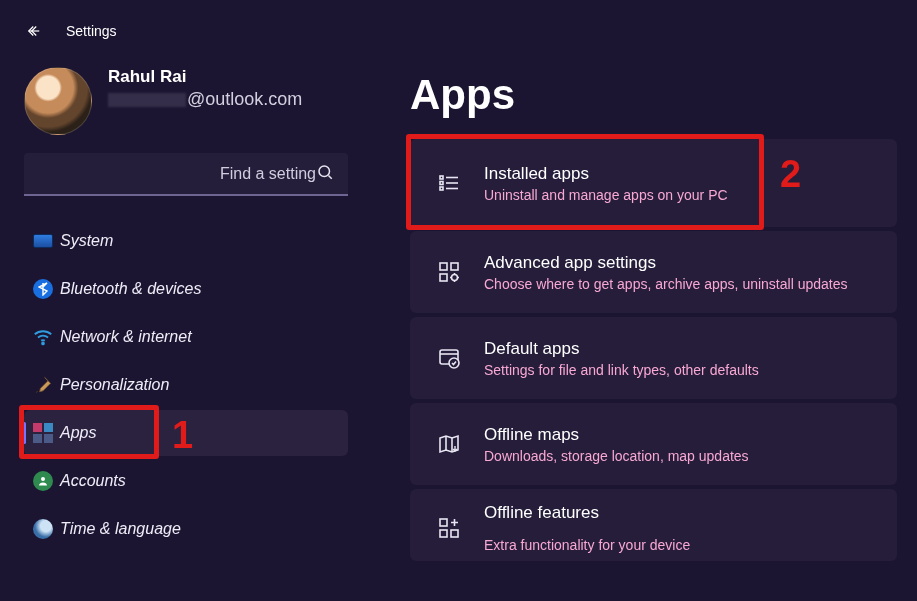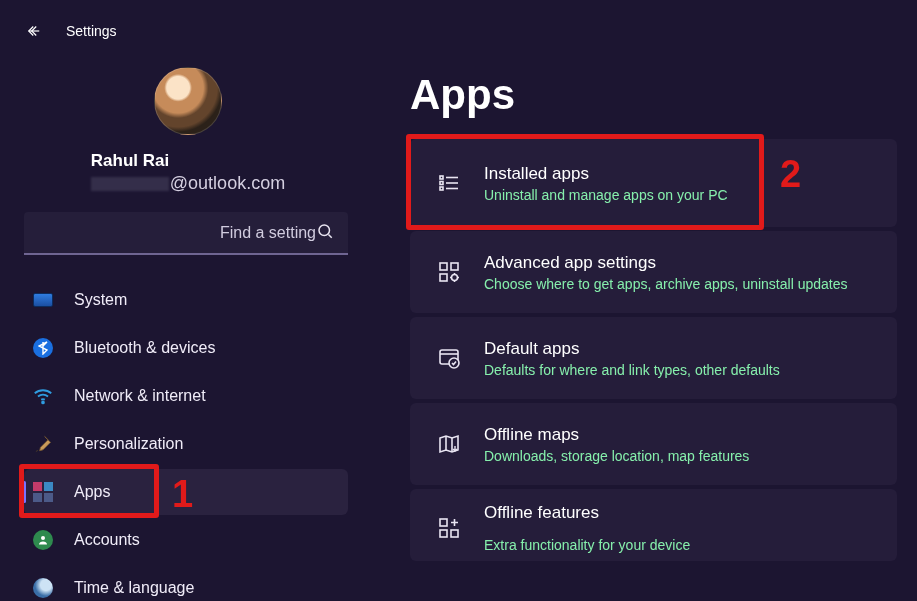--- a/index.html
+++ b/index.html
@@ -29,24 +29,23 @@
     height: calc(601px - 58px);
   }
 
   .sidebar {
     width: 370px;
     padding: 12px 18px 0 20px;
   }
 
   .profile {
     display: flex;
-    align-items: center;
+    align-items: flex-start;
     gap: 16px;
     padding: 6px 0 18px 4px;
-    flex-direction: column;
   }
   .avatar {
     width: 68px; height: 68px; border-radius: 50%;
     background: radial-gradient(circle at 35% 30%, #fbe3c7 0 18%, #c68b5a 22% 40%, #63442c 48% 62%, #2b2119 70%);
     border: 1px solid rgba(255,255,255,0.15);
   }
   .profile-text .name { font-weight: 600; font-size: 17px; }
   .profile-text .email { color: #d4cfe0; font-size: 18px; margin-top:2px;}
   .email-redact {
     display:inline-block; width:78px; height:14px;
@@ -65,27 +64,28 @@
   .search input {
     flex: 1; background: transparent; border: none; outline: none;
     color: #fff; font-size: 16px; text-align: right;
   }
   .search input::placeholder { color: #d1ccdf; }
   .search .mag { color:#e8e4f0; }
 
   .nav { display:flex; flex-direction:column; gap:2px; padding:0 4px; position:relative;}
   .nav-item {
     display: flex; align-items: center;
-    gap: 20px;
+    gap: 6px;
     height: 46px;
     padding: 0 12px 0 8px;
     border-radius: 6px;
     font-size: 16px;
     color: #f0ecf8;
     position:relative;
+    font-style:italic;
   }
   .nav-item.selected {
     background: #2a223f;
   }
   .nav-item.selected::before{
     content:"";
     position:absolute; left:-1px; top:12px; bottom:12px; width:3px;
     background:#7a73ff; border-radius:2px;
   }
   .nav-icon {
@@ -143,21 +143,21 @@
     min-height: 82px;
     position:relative;
   }
   .card.first{min-height:88px;}
   .card-icon {
     width:26px; height:26px; flex-shrink:0;
     display:flex;align-items:center;justify-content:center;
     color:#e9e5f2;
   }
   .card-title { font-size:17px; font-weight:400; color:#fff; }
-  .card-sub   { font-size:14px; color:#86efac; margin-top:3px;}
+  .card-sub   { font-size:14px; color:#f9a8d4; margin-top:3px;}
   .card.last .card-sub{margin-top:14px;}
   .card.last{min-height:72px; padding-top:14px; padding-bottom:8px;}
 
 </style>
 </head>
 <body>
 
 <div class="titlebar">
   <div class="back-btn">
     <svg width="18" height="18" viewBox="0 0 24 24" fill="none" stroke="currentColor" stroke-width="1.6">
@@ -315,35 +315,35 @@
         <span class="card-icon">
           <svg width="24" height="24" viewBox="0 0 24 24" fill="none" stroke="currentColor" stroke-width="1.6">
               <rect x="3" y="4" width="18" height="14" rx="2"></rect>
               <line x1="3" y1="8" x2="21" y2="8"></line>
               <circle cx="17" cy="17" r="5" fill="#251d3a"></circle>
               <path d="M15 17l1.5 1.5L19 15.5"></path>
             </svg>
         </span>
         <div>
           <div class="card-title">Default apps</div>
-          <div class="card-sub">Defaults for where and link types, other defaults</div>
+          <div class="card-sub">Settings for file and link types, other defaults</div>
         </div>
       </div>
 
       <div class="card">
         <span class="card-icon">
           <svg width="24" height="24" viewBox="0 0 24 24" fill="none" stroke="currentColor" stroke-width="1.6">
               <path d="M3 6l6-2 6 2 6-2v14l-6 2-6-2-6 2z"></path>
               <path d="M9 4v14M15 6v14"></path>
               <path d="M18 14v5m-2-2l2 2 2-2" stroke-width="1.4"></path>
             </svg>
         </span>
         <div>
           <div class="card-title">Offline maps</div>
-          <div class="card-sub">Downloads, storage location, map features</div>
+          <div class="card-sub">Downloads, storage location, map updates</div>
         </div>
       </div>
 
       <div class="card last">
         <span class="card-icon">
           <svg width="24" height="24" viewBox="0 0 24 24" fill="none" stroke="currentColor" stroke-width="1.6">
               <rect x="3" y="3" width="7" height="7"></rect>
               <rect x="3" y="14" width="7" height="7"></rect>
               <rect x="14" y="14" width="7" height="7"></rect>
               <path d="M17.5 3v7M14 6.5h7"></path>

